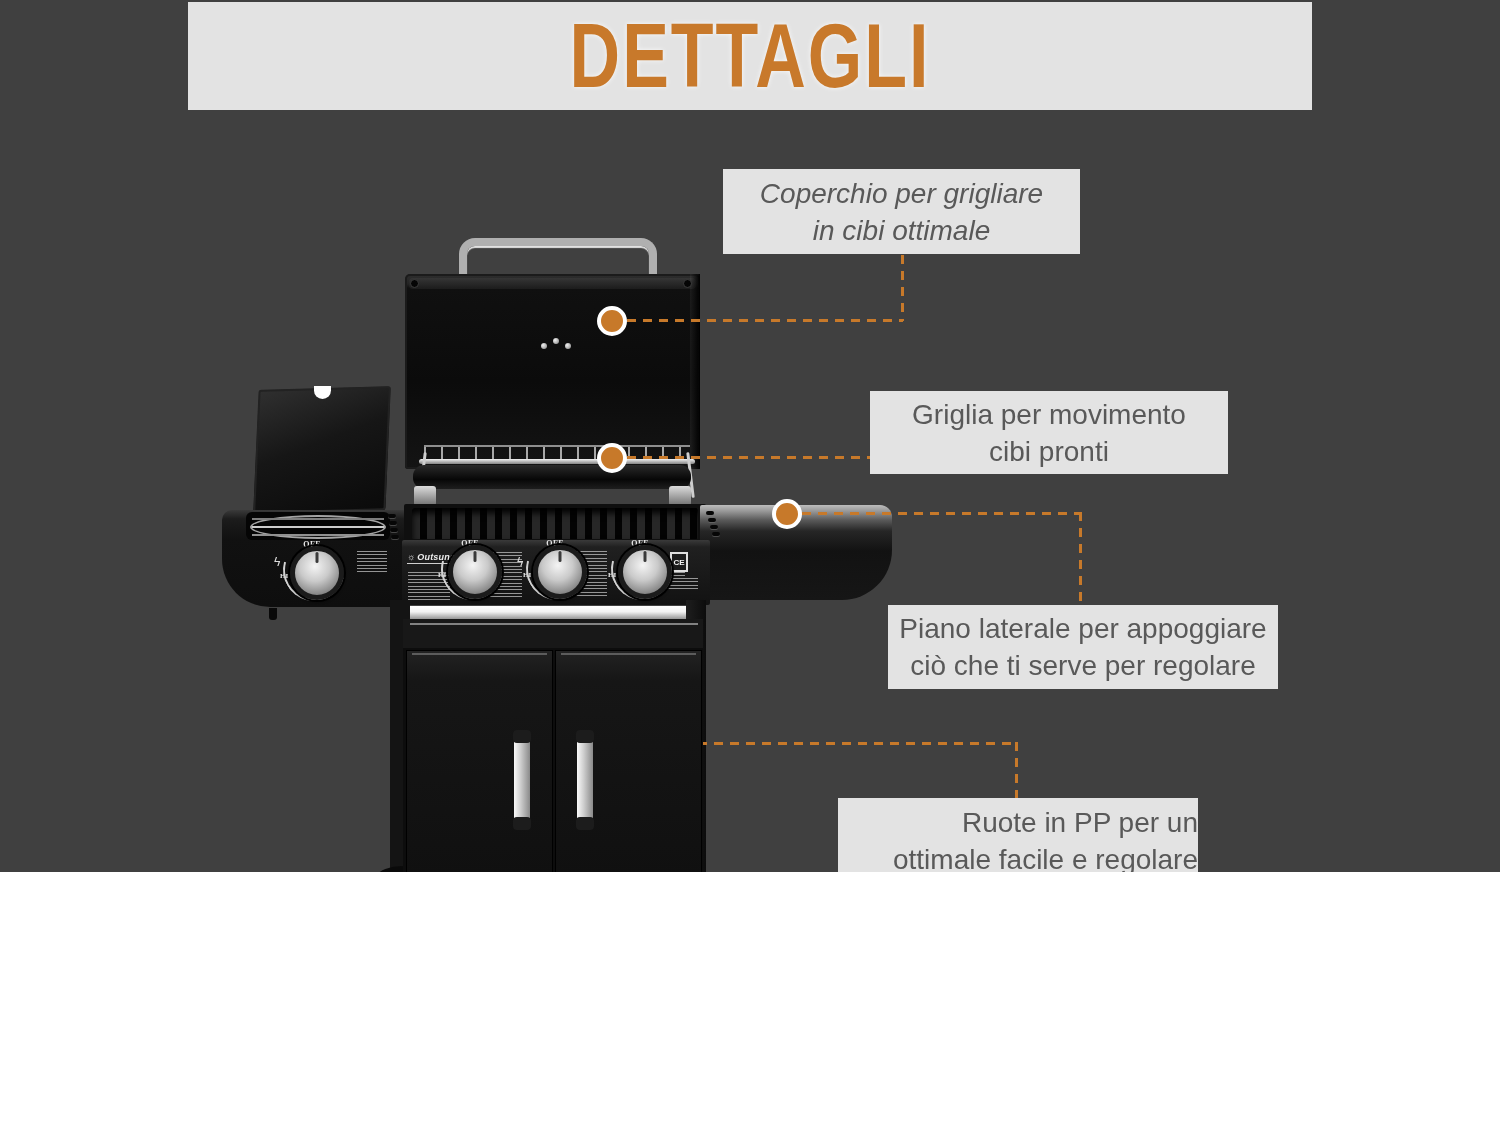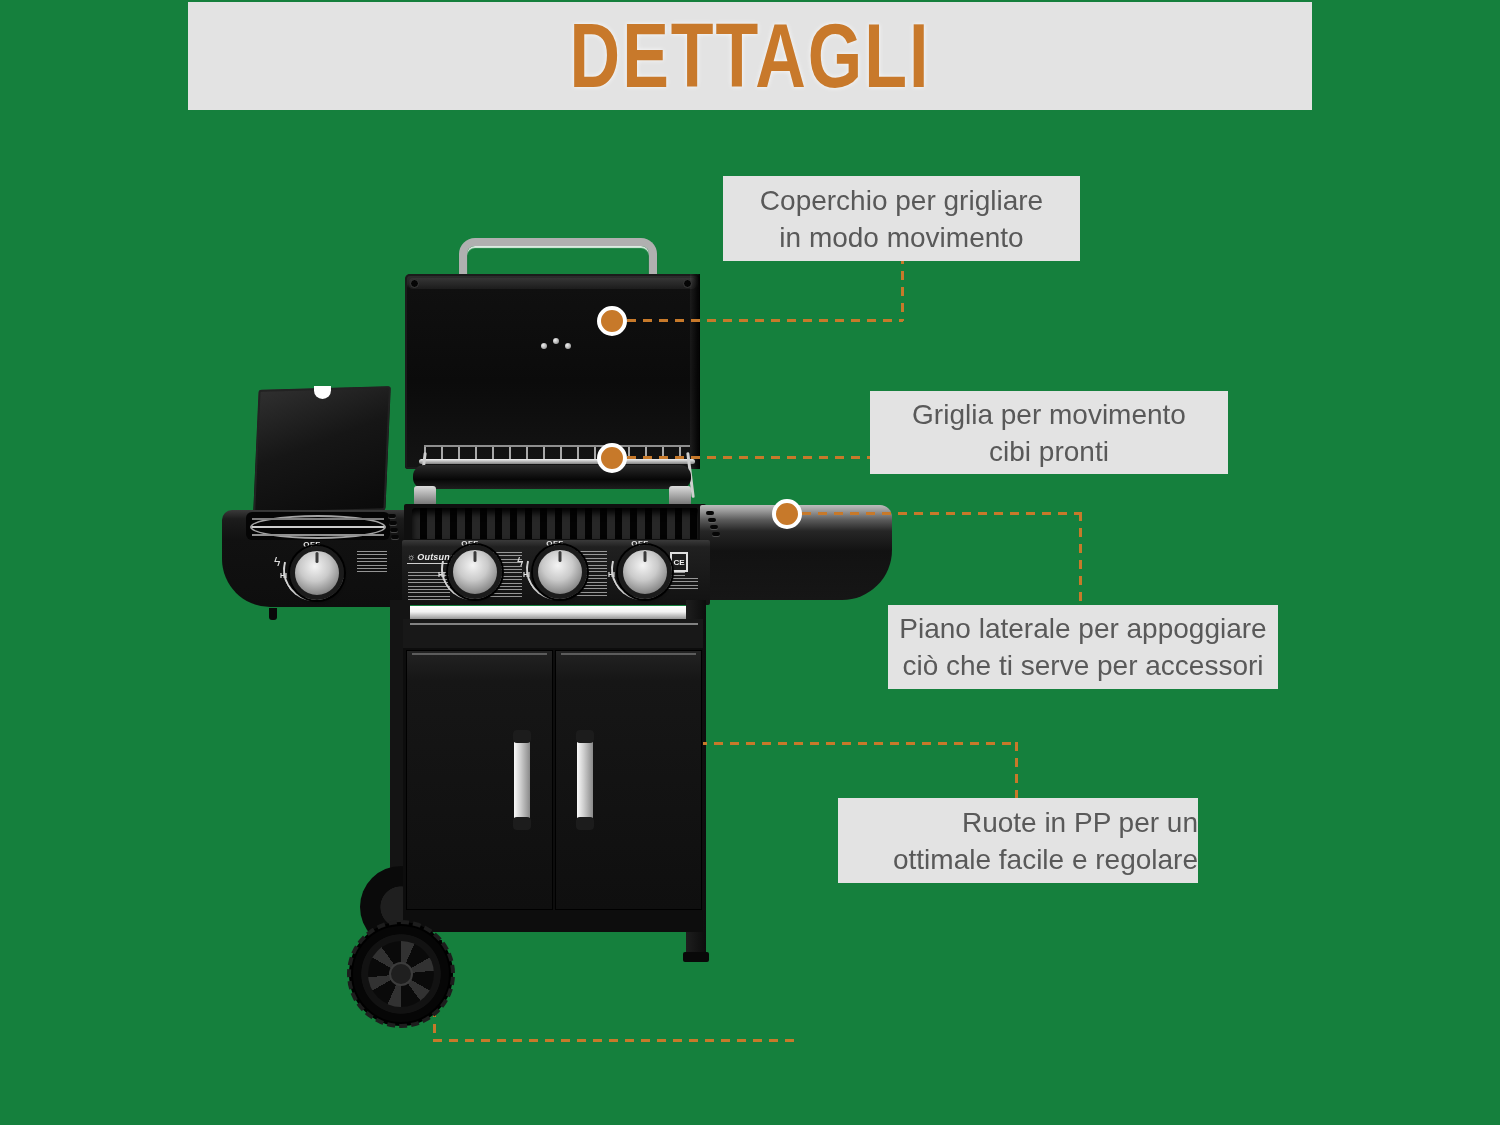--- a/index.html
+++ b/index.html
@@ -1,30 +1,30 @@
 <!DOCTYPE html>
 <html><head>
 <meta charset="utf-8">
 <style>
   html,body{margin:0;padding:0;background:#fff;}
-  #stage{position:relative;width:1500px;height:1125px;background:#15803d;overflow:hidden;
+  #stage{position:relative;width:1500px;height:872px;background:#404040;overflow:hidden;
          font-family:"Liberation Sans",sans-serif;}
   .abs{position:absolute;}
 
   
   #banner{left:188px;top:2px;width:1124px;height:108px;background:#e3e3e3;
           display:flex;align-items:center;justify-content:center;}
   #banner h1{margin:0;font-size:70px;font-weight:bold;color:#c8792b;letter-spacing:2px;
              transform:scaleY(1.3);text-shadow:0 0 5px rgba(255,255,255,.85);}
 
   
   .callout-label{background:#e3e3e3;color:#595959;display:flex;flex-direction:column;
                  align-items:center;justify-content:center;text-align:center;
                  font-size:28px;line-height:37px;white-space:nowrap;}
-  #label1{left:723px;top:176px;width:357px;height:85px;}
+  #label1{left:723px;top:169px;width:357px;height:85px;font-style:italic;}
   #label2{left:870px;top:391px;width:358px;height:83px;}
   #label3{left:888px;top:605px;width:390px;height:84px;}
   #label4{left:838px;top:798px;width:360px;height:85px;align-items:flex-end;}
   #label5{left:800px;top:993px;width:363px;height:85px;}
 
   
   .dash-h{height:3px;background:repeating-linear-gradient(to right,#c7792a 0 9px,transparent 9px 16px);}
   .dash-v{width:3px;background:repeating-linear-gradient(to bottom,#c7792a 0 9px,transparent 9px 16px);}
   #c1h{left:627px;top:319px;width:276px;}
   #c1v{left:901px;top:255px;height:66px;}
@@ -121,21 +121,21 @@
   #mt4{left:575px;top:551px;width:32px;height:48px;}
   #mt5{left:666px;top:578px;width:32px;height:14px;}
   #mt-ce{left:669px;top:572px;width:16px;height:5px;}
   #ce-box{left:670px;top:552px;width:14px;height:16px;border:2px solid #e0e0e0;color:#f2f2f2;
           display:flex;align-items:center;justify-content:center;font-size:8px;font-weight:bold;}
   .ignition{font-size:12px;color:#dcdcdc;line-height:12px;}
   #ign-side{left:274px;top:556px;}
   #ign-main{left:517px;top:556px;}
 
   
-  .knob{width:64px;height:64px;}
+  .knob{width:64px;height:64px;font-family:Liberation Serif, serif;}
   .k-arc{position:absolute;left:3px;top:3px;width:58px;height:58px;border-radius:50%;
          border:2px solid transparent;border-left-color:#d2d2d2;border-bottom-color:#d2d2d2;
          transform:rotate(-30deg);}
   .k-body{position:absolute;left:10px;top:10px;width:44px;height:44px;border-radius:50%;
           background:radial-gradient(circle at 45% 35%,#f4f4f4,#cacaca 40%,#8d8d8d 72%,#525252 100%);
           border:5px solid #1b1b1b;box-shadow:0 0 0 2px #000,0 2px 3px rgba(0,0,0,.6);}
   .k-body::after{content:"";position:absolute;left:50%;top:1px;width:3px;height:11px;background:#3a3a3a;
                  transform:translateX(-50%);border-radius:2px;}
   .knob span{position:absolute;color:#e6e6e6;font-weight:bold;}
   .k-off{top:4px;left:50%;transform:translateX(-50%);font-size:8px;letter-spacing:.5px;}
@@ -289,29 +289,29 @@
   <div class="abs dash-h" id="c2h"></div>
   <div class="abs dash-h" id="c3h"></div>
   <div class="abs dash-v" id="c3v"></div>
   <div class="abs dash-h" id="c4h"></div>
   <div class="abs dash-v" id="c4v"></div>
   <div class="abs dash-v" id="c5v"></div>
   <div class="abs dash-h" id="c5h"></div>
 
   <div class="abs callout-label" id="label1">
     <span>Coperchio per grigliare</span>
-    <span>in modo movimento</span>
+    <span>in cibi ottimale</span>
   </div>
   <div class="abs callout-label" id="label2">
     <span>Griglia per movimento</span>
     <span>cibi pronti</span>
   </div>
   <div class="abs callout-label" id="label3">
     <span>Piano laterale per appoggiare</span>
-    <span>ciò che ti serve per accessori</span>
+    <span>ciò che ti serve per regolare</span>
   </div>
   <div class="abs callout-label" id="label4">
     <span>Ruote in PP per un</span>
     <span>ottimale facile e regolare</span>
   </div>
 
   <div class="abs dot" id="dot1"></div>
   <div class="abs dot" id="dot2"></div>
   <div class="abs dot" id="dot3"></div>
   <div class="abs dot" id="dot4"></div>

